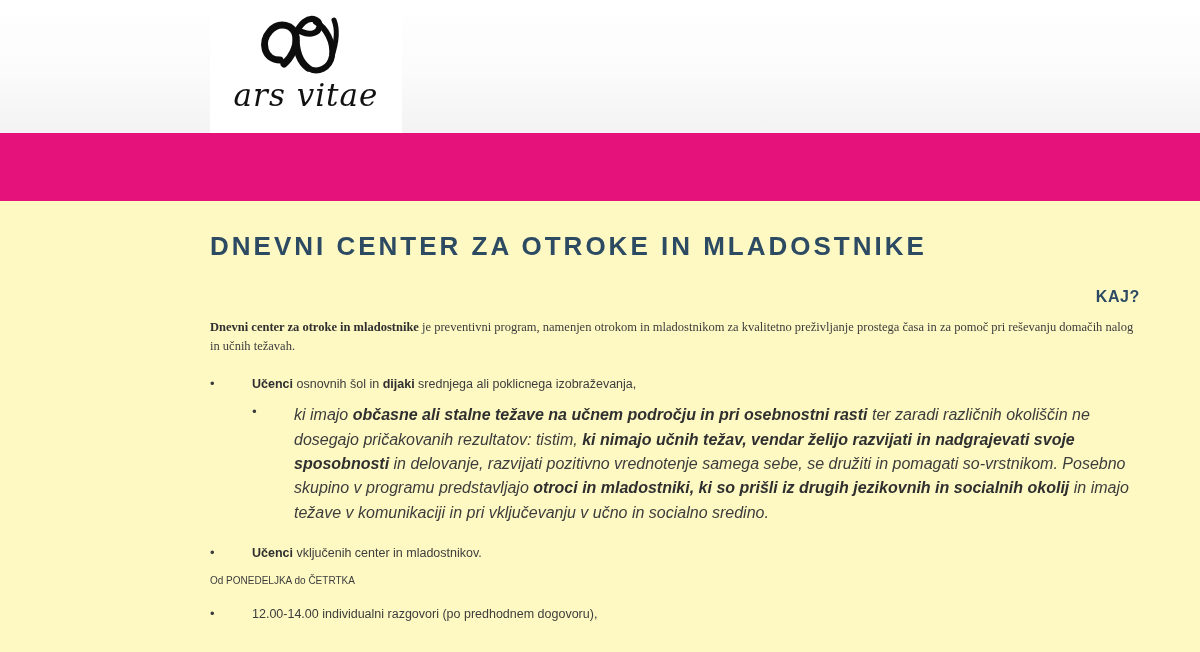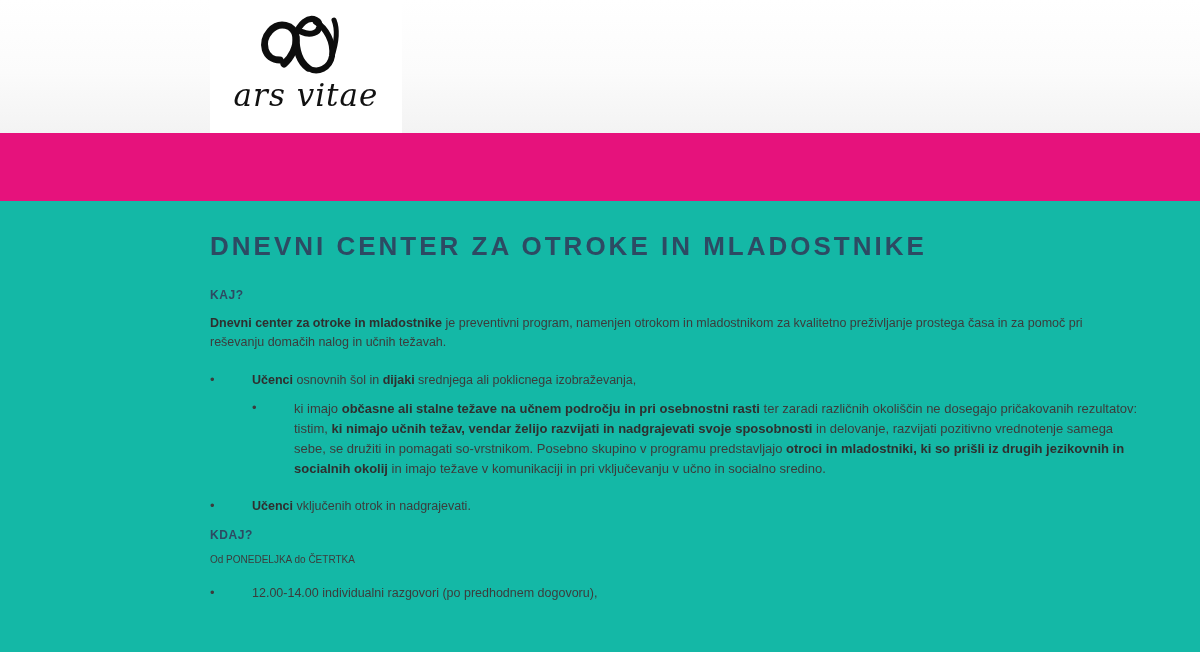--- a/index.html
+++ b/index.html
@@ -9,21 +9,21 @@
     width: 1200px;
     height: 652px;
     overflow: hidden;
     background: #ffffff;
     font-family: "Liberation Sans", sans-serif;
   }
   .page {
     position: relative;
     width: 1200px;
     height: 652px;
-    background: #14b8a6;
+    background: #fef9c3;
   }
 
   
   .header-band {
     position: relative;
     width: 1200px;
     height: 133px;
     background: linear-gradient(to bottom, #ffffff 0%, #fbfbfb 55%, #f3f3f3 100%);
   }
   .logo-box {
@@ -68,32 +68,34 @@
   h1.page-title {
     font-family: "Liberation Sans", sans-serif;
     font-size: 26px;
     font-weight: bold;
     letter-spacing: 3px;
     color: #2d4a63;
     margin: 0 0 26px 0;
   }
   h2.section-title {
     font-family: "Liberation Sans", sans-serif;
-    font-size: 12px;
+    font-size: 16px;
     font-weight: bold;
     letter-spacing: 0.6px;
     color: #2d4a63;
     margin: 0 0 12px 0;
+    text-align: right;
   }
   .para {
     font-size: 12.5px;
     line-height: 1.5;
     color: #3c3c3c;
     margin: 0 0 14px 0;
     max-width: 930px;
+    font-family: Liberation Serif, serif;
   }
   .para.italic { font-style: italic; }
   b, .b { font-weight: bold; color: #2f2f2f; }
 
   .kdaj-lead {
     font-size: 10px;
     color: #3c3c3c;
     margin: 0 0 16px 0;
   }
 
@@ -121,24 +123,25 @@
     font-size: 13px;
   }
   ul.sub-bullets {
     list-style: none;
     margin: 10px 0 0 0;
     padding: 0;
   }
   ul.sub-bullets > li {
     position: relative;
     padding-left: 42px;
-    font-size: 13px;
+    font-size: 16px;
     line-height: 1.52;
     color: #3c3c3c;
     max-width: 935px;
+    font-style: italic;
   }
   ul.sub-bullets > li::before {
     content: "\2022";
     position: absolute;
     left: 0;
     top: -1px;
     color: #3c3c3c;
     font-size: 13px;
   }
   h2.kdaj { margin-top: 10px; }
@@ -174,24 +177,23 @@
     <p class="para"><b class="b">Dnevni center za otroke in mladostnike</b><span> je preventivni program, namenjen otrokom in mladostnikom za kvalitetno preživljanje prostega časa in za pomoč pri reševanju domačih nalog in učnih težavah.</span></p>
 
     <ul class="bullets">
       <li>
         <b class="b">Učenci</b><span> osnovnih šol in </span><b class="b">dijaki</b><span> srednjega ali poklicnega izobraževanja,</span>
 
         <ul class="sub-bullets">
           <li><span>ki imajo </span><b class="b">občasne ali stalne težave na učnem področju in pri osebnostni rasti</b><span> ter zaradi različnih okoliščin ne dosegajo pričakovanih rezultatov: tistim, </span><b class="b">ki nimajo učnih težav, vendar želijo razvijati in nadgrajevati svoje sposobnosti</b><span> in delovanje, razvijati pozitivno vrednotenje samega sebe, se družiti in pomagati so-vrstnikom. Posebno skupino v programu predstavljajo </span><b class="b">otroci in mladostniki, ki so prišli iz drugih jezikovnih in socialnih okolij</b><span> in imajo težave v komunikaciji in pri vključevanju v učno in socialno sredino.</span></li>
         </ul>
       </li>
-      <li><b class="b">Učenci</b><span> vključenih otrok in nadgrajevati.</span></li>
+      <li><b class="b">Učenci</b><span> vključenih center in mladostnikov.</span></li>
     </ul>
 
-    <h2 class="section-title kdaj">KDAJ?</h2>
     <p class="kdaj-lead">Od PONEDELJKA do ČETRTKA</p>
     <ul class="bullets time-list">
       <li>12.00-14.00 individualni razgovori (po predhodnem dogovoru),</li>
 
     </ul>
 
   </div>
 </div>
 
 </body></html>

